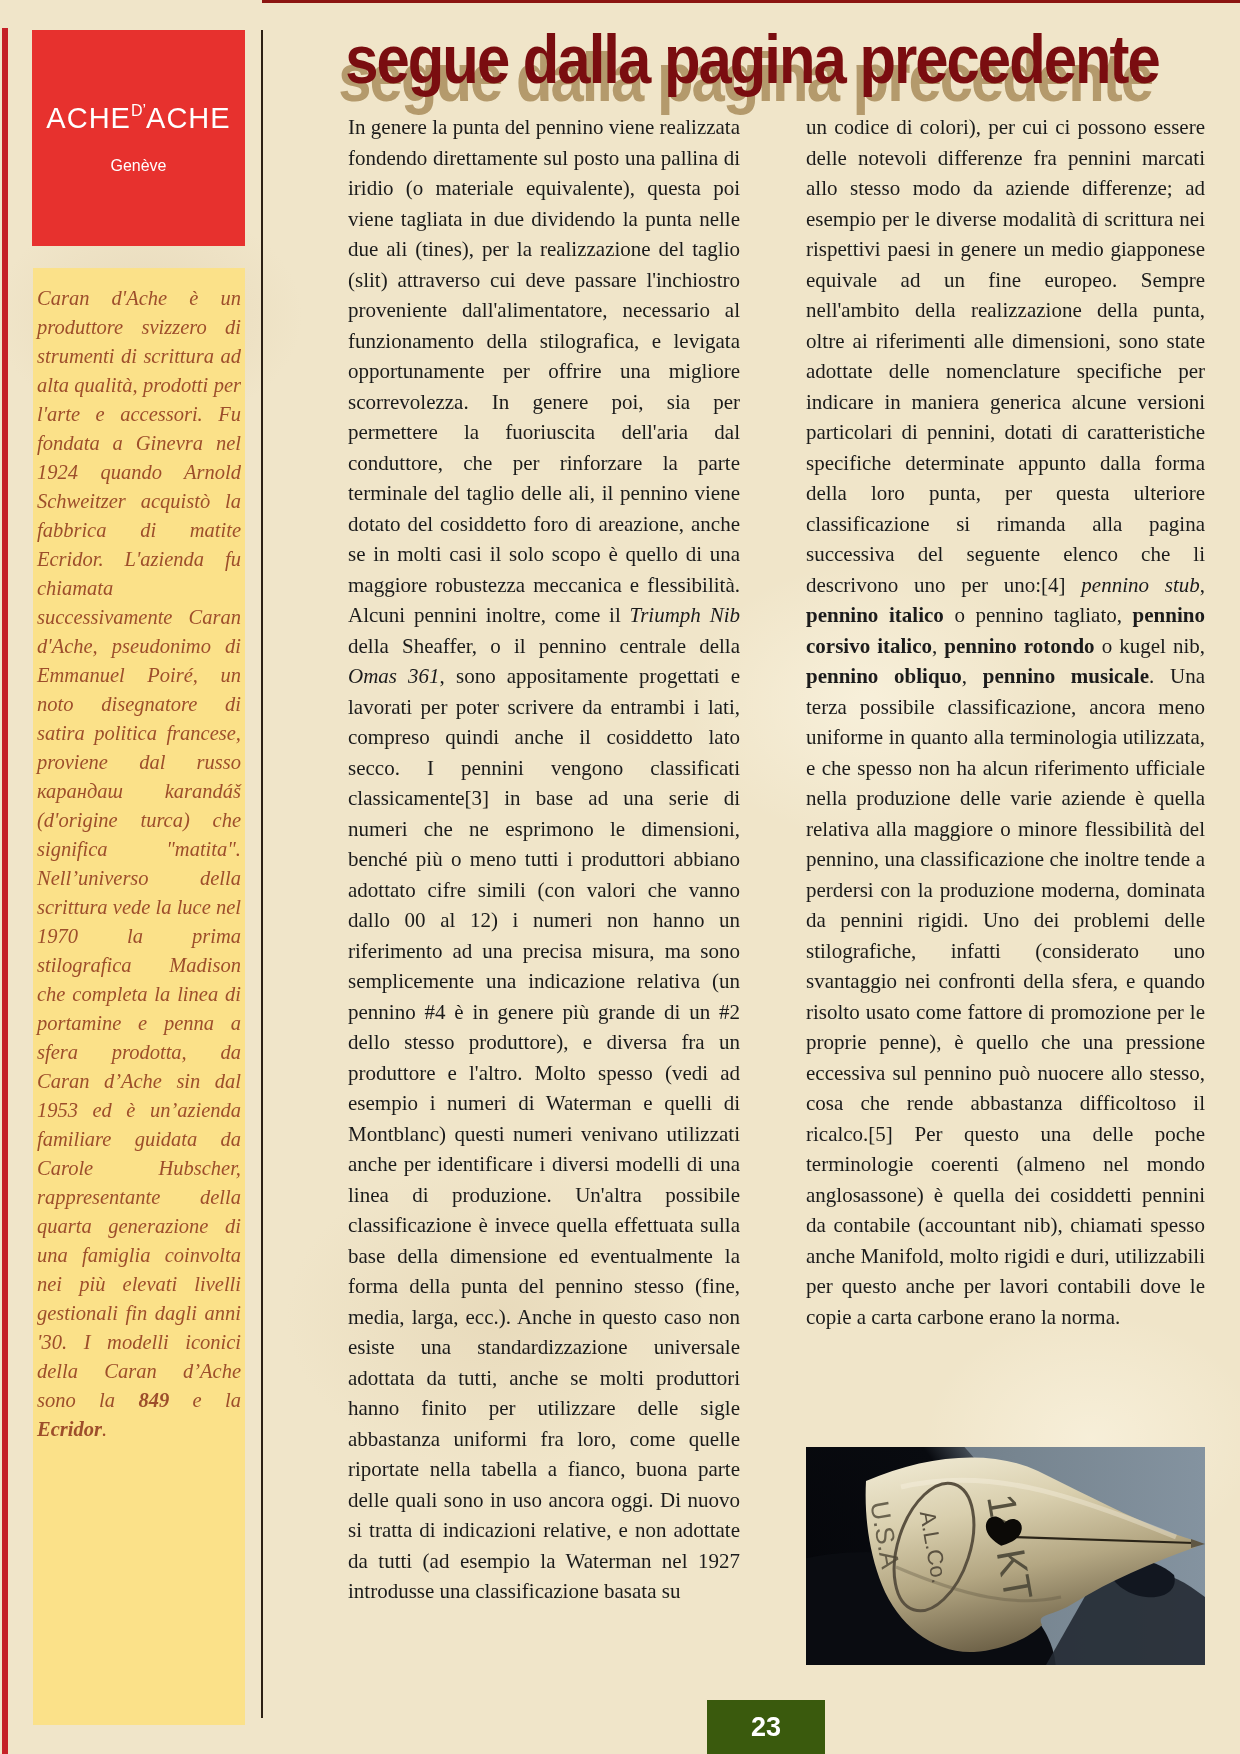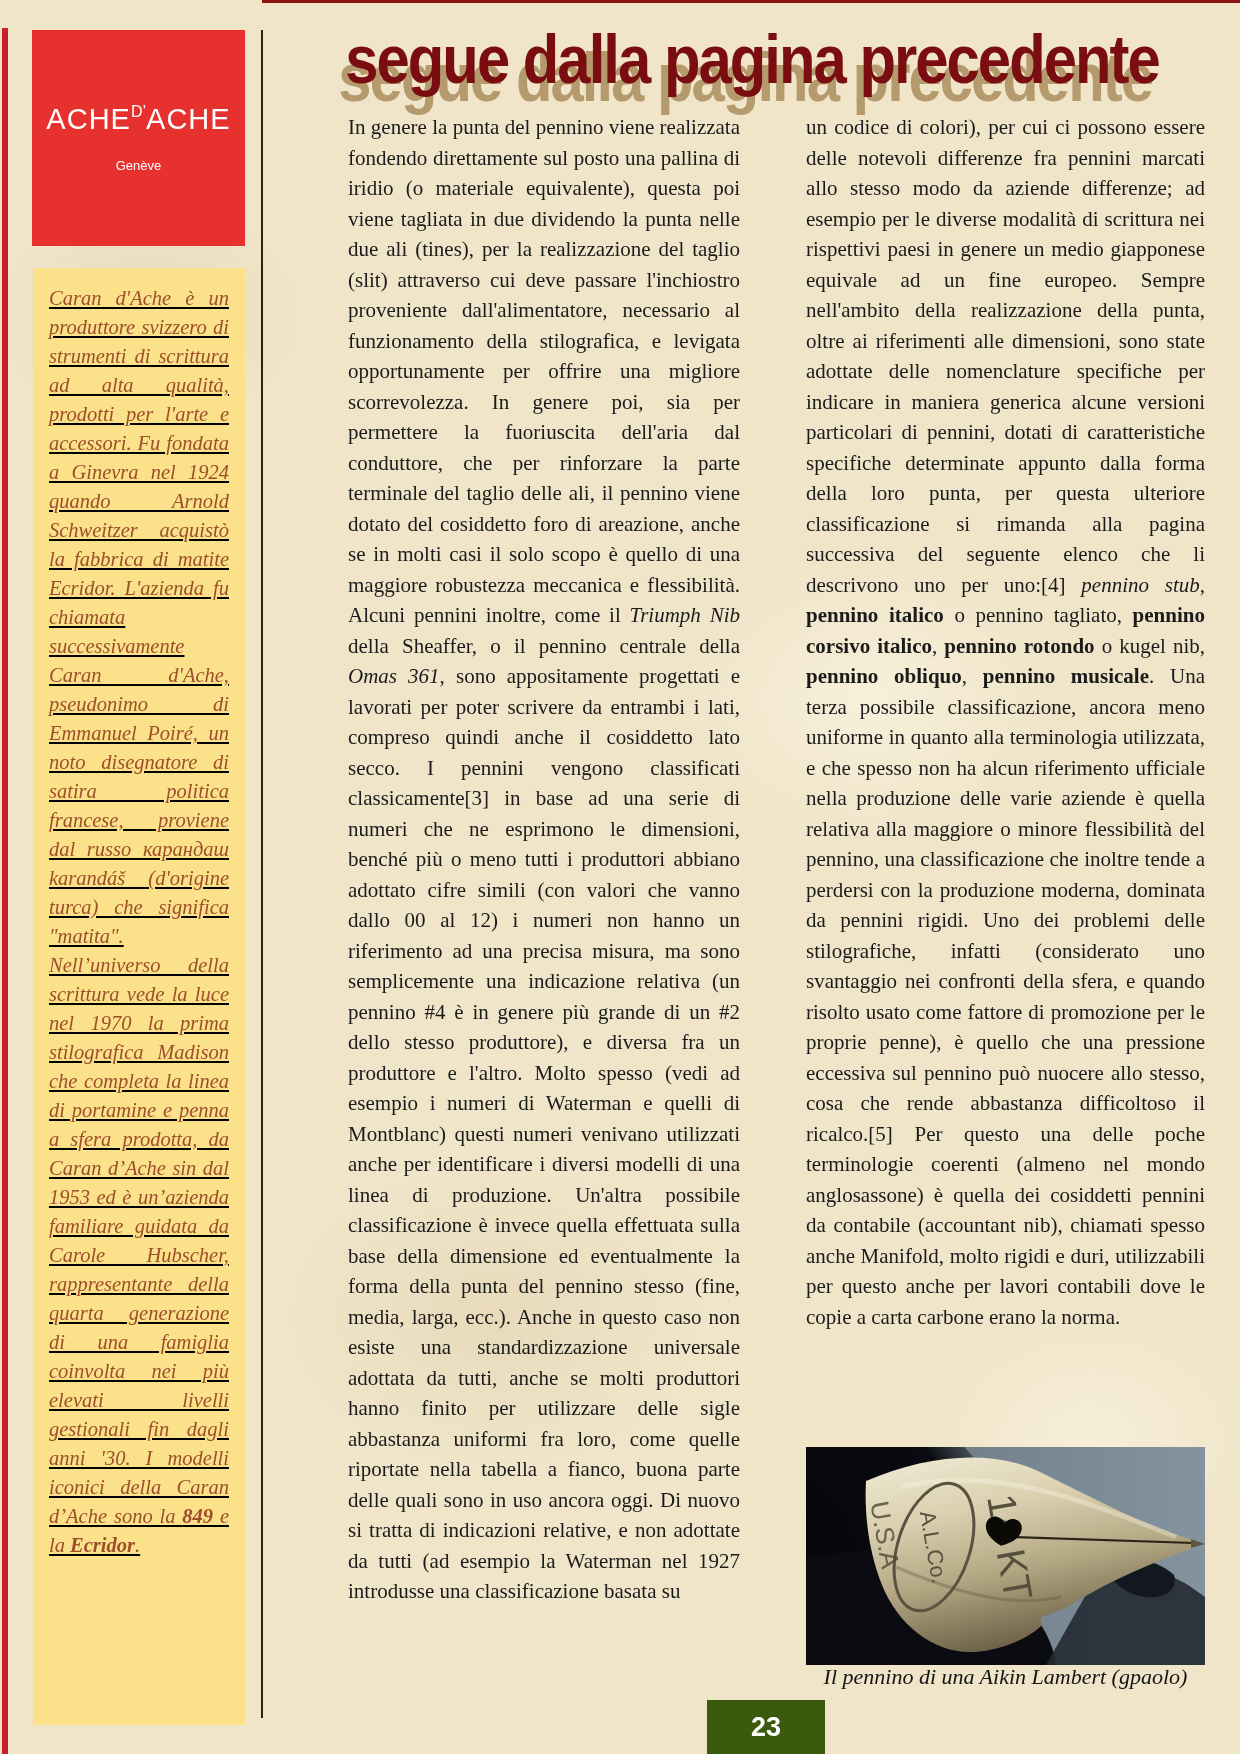--- a/index.html
+++ b/index.html
@@ -16,24 +16,24 @@
       #f0e5c9;}
   .leftbar{position:absolute;left:2px;top:28px;width:6px;bottom:0;background:#c52127;}
   .topline{position:absolute;left:262px;top:0;right:0;height:3px;background:#8c1511;}
   .divider{position:absolute;left:261px;top:30px;width:2px;height:1688px;background:#2c2014;}
 
   .logo{position:absolute;left:32px;top:30px;width:213px;height:216px;background:#e7312e;
         color:#fff;display:flex;flex-direction:column;align-items:center;justify-content:center;
         font-family:"Liberation Sans",sans-serif;}
   .logo .word{font-size:29px;letter-spacing:1px;white-space:nowrap;font-weight:400;}
   .logo .word .sup{font-size:16px;vertical-align:12px;letter-spacing:0;}
-  .logo .city{font-size:13px;margin-top:22px;font-weight:400;}
+  .logo .city{font-size:16px;margin-top:22px;font-weight:400;}
 
   .sidebar{position:absolute;left:33px;top:268px;width:212px;height:1457px;background:#fbe189;
-           box-sizing:border-box;padding:16px 16px;text-decoration:underline;}
+           box-sizing:border-box;padding:16px 4px;}
   .sidebar .note{font-style:italic;color:#9d4e2b;font-size:20.5px;line-height:29px;
                  text-align:justify;hyphens:auto;-webkit-hyphens:auto;}
 
   .title{position:absolute;left:272px;right:8px;top:20px;text-align:center;
          font-family:"Liberation Sans",sans-serif;font-weight:700;font-size:61px;
          letter-spacing:-2px;color:#7a0d10;white-space:nowrap;
          transform:scale(0.98,1.12);transform-origin:center top;
          text-shadow:-7px 16px 0 #b49a6c;}
 
   .col{position:absolute;top:112px;font-size:21px;line-height:30.5px;color:#1b1b1b;
@@ -117,19 +117,18 @@
       <text x="128" y="108" transform="rotate(80 128 100)" font-family="Liberation Sans, sans-serif" font-size="22" fill="#5a5140" text-anchor="middle">A.L.Co.</text>
       <text x="78" y="96" transform="rotate(80 78 88)" font-family="Liberation Sans, sans-serif" font-size="26" fill="#4e4736" text-anchor="middle" opacity="0.8">U.S.A</text>
       <text x="205" y="115" transform="rotate(80 205 100)" font-family="Liberation Sans, sans-serif" font-size="40" fill="#55503e" text-anchor="middle">14 KT</text>
 
       <path d="M 208,90 L 388,96" stroke="#2a2418" stroke-width="2.2" fill="none"></path>
       <path d="M 197,76 c -6,-9 -18,-6 -18,4 c 0,9 9,15 18,19 c 9,-4 18,-10 18,-19 c 0,-10 -12,-13 -18,-4 Z" fill="#0c0a07" transform="rotate(8 197 86)"></path>
       <path d="M 385,92 L 399,97 L 385,101 Z" fill="#5f5744"></path>
     </svg>
   </div>
 
-  <div class="caption">Il pennino di una Aikin Lambert (gpaolo)</div>
 
   <div class="pagenum">
     <span>23</span>
   </div>
 
 </div>
 
 </body></html>

